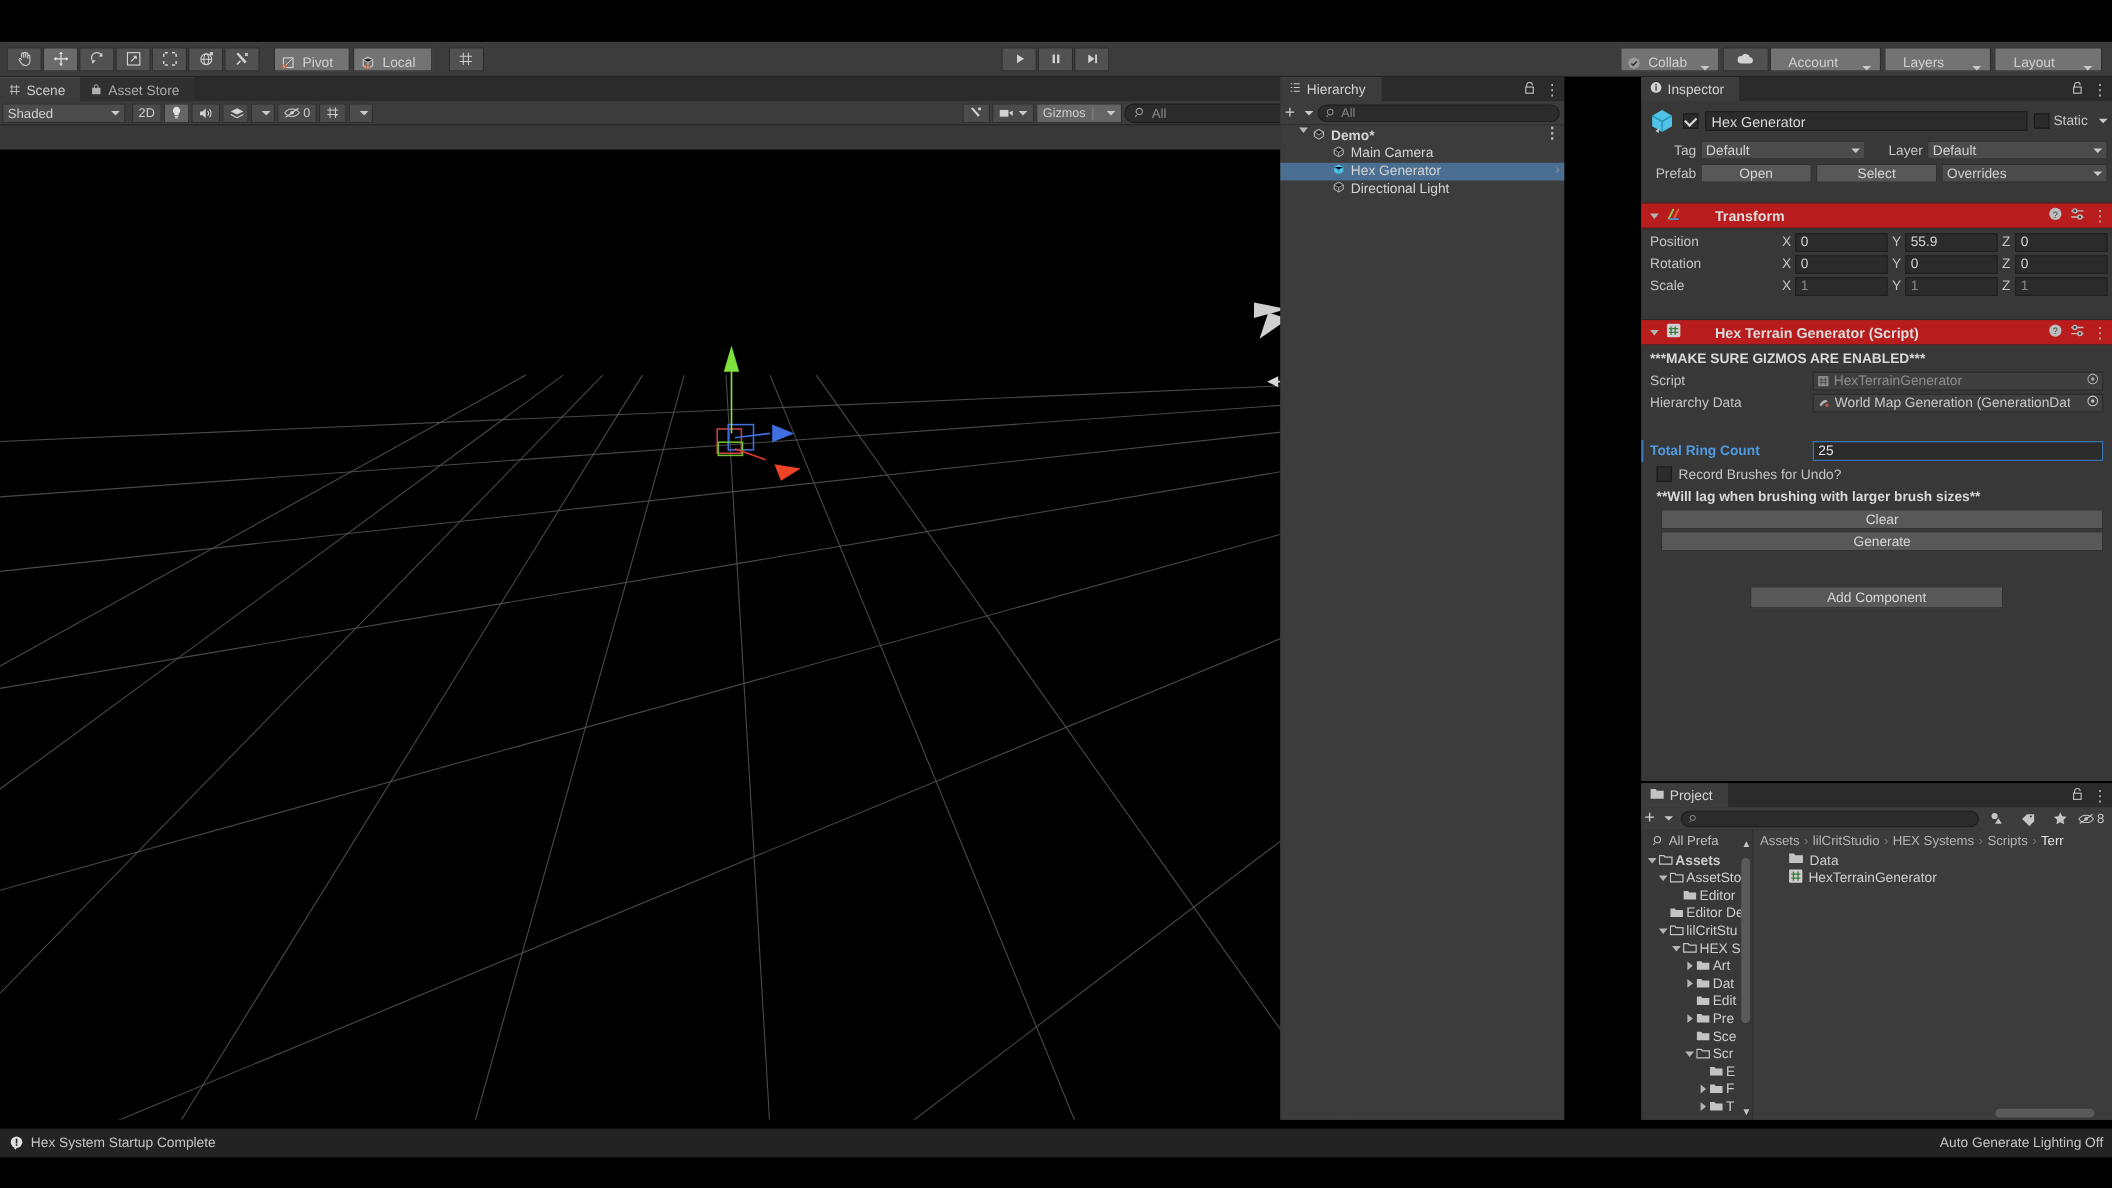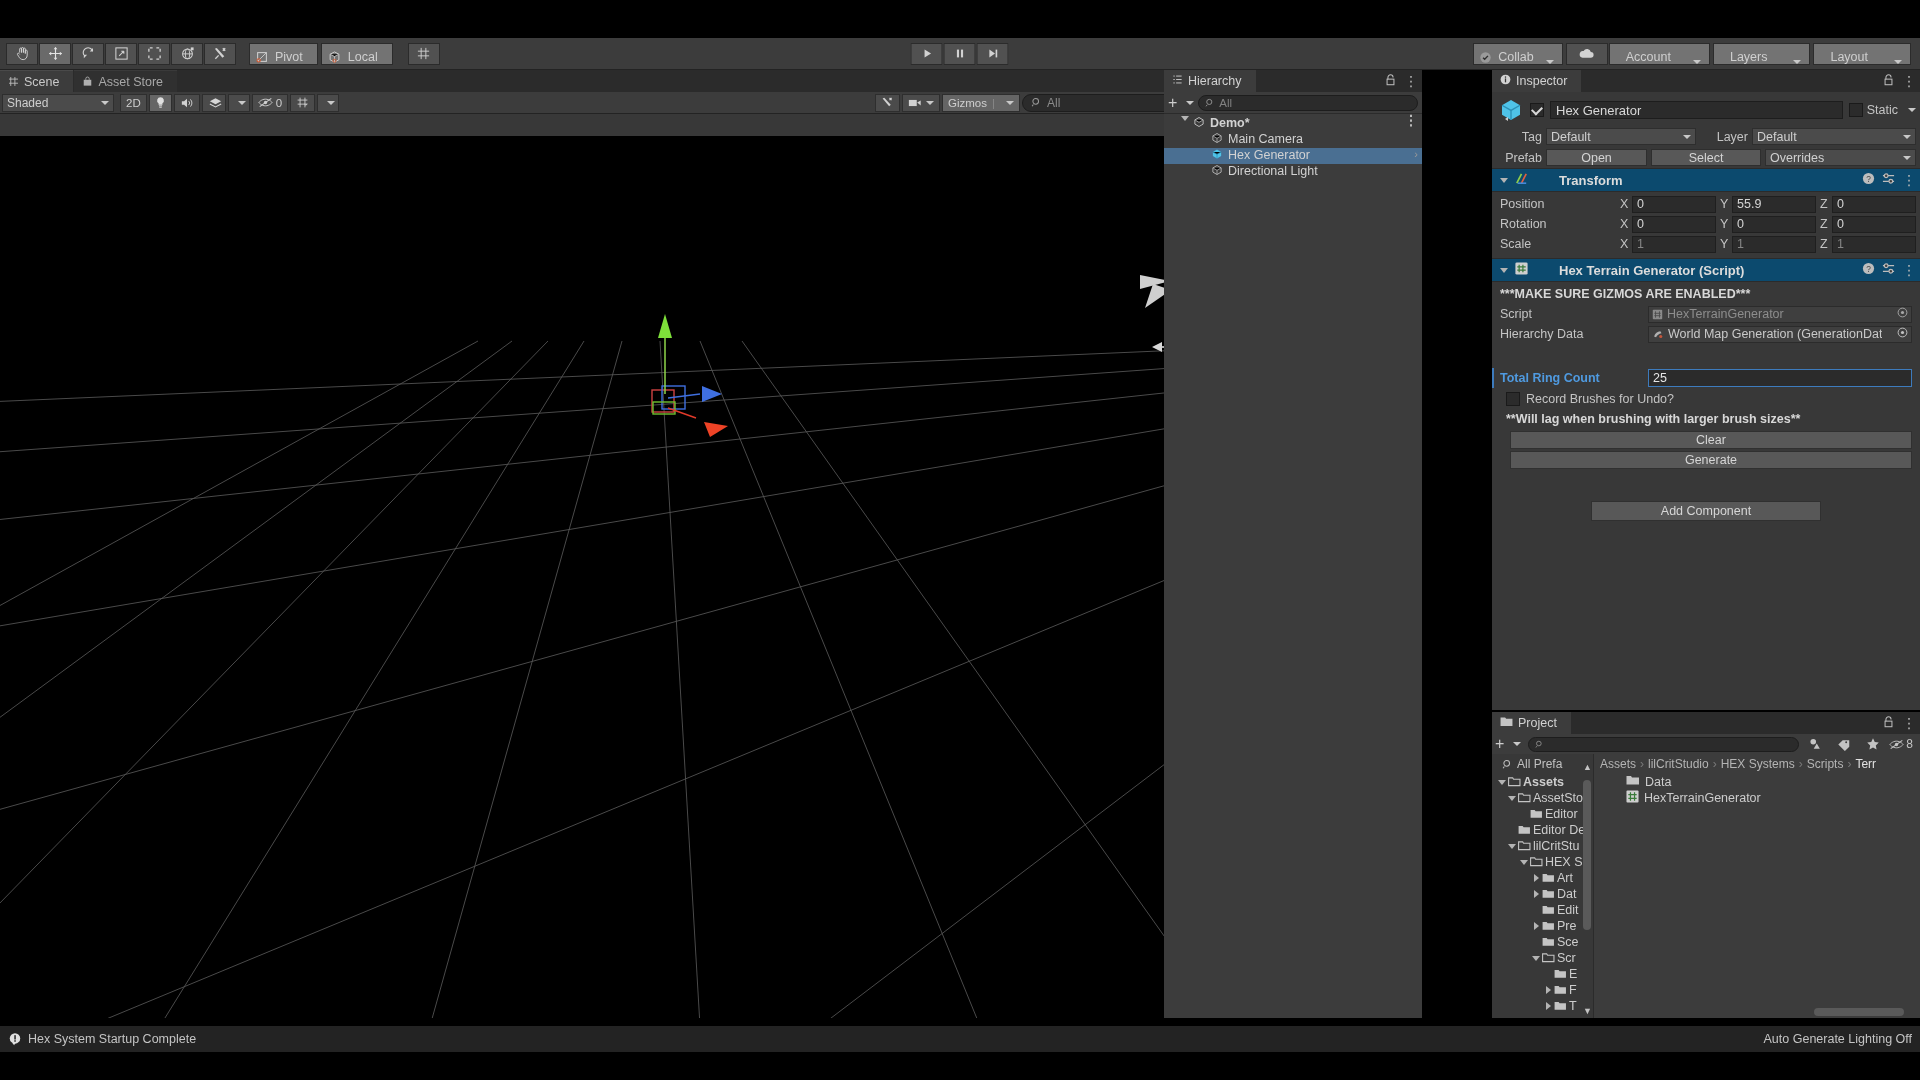--- a/index.html
+++ b/index.html
@@ -110,23 +110,23 @@
   .staticwrap { display:flex; align-items:center; gap:4px; font-size:12.5px;}
   .rowline { display:flex; align-items:center; padding:2px 4px 2px 6px; gap:4px;}
   .rl-label { font-size:12.5px; color:#c4c4c4; text-align:right;}
   .dd { height:17px; background:#4b4b4b; border:1px solid #2e2e2e; display:flex;
     align-items:center; padding:0 4px; font-size:12.5px; color:#d0d0d0;}
   .dd .caret{margin-left:auto;}
   .btn { height:17px; background:#585858; border:1px solid #2e2e2e;
     display:flex; align-items:center; justify-content:center;
     font-size:12.5px; color:#d4d4d4;}
 
-  .comp-header { height:24px; background:#0c4a6e; border-top:1px solid #2b2b2b;
+  .comp-header { height:24px; background:#b91c1c; border-top:1px solid #2b2b2b;
     border-bottom:1px solid #2b2b2b; display:flex; align-items:center;
-    padding:0 4px 0 4px; gap:6px; margin-top:0;}
+    padding:0 4px 0 4px; gap:6px; margin-top:16px;}
   .comp-header .title { font-size:13px; font-weight:bold; color:#dcdcdc;}
   .comp-header .tools { margin-left:auto; display:flex; align-items:center; gap:7px;}
   .comp-body { padding:2px 4px 4px 0px; }
   .prow { display:flex; align-items:center; height:20px; padding-left:8px;}
   .prow .plabel { font-size:12.5px; color:#c4c4c4; }
   .vec3 { flex:1; display:flex; gap:4px; }
   .vecfield { flex:1; display:flex; align-items:center; gap:3px;}
   .vecfield .ax { font-size:12.5px; color:#c4c4c4; width:9px;}
   .vinput { flex:1; height:17px; background:#2b2b2b; border:1px solid #1f1f1f;
     display:flex; align-items:center; padding:0 4px; font-size:12.5px; color:#d4d4d4;}

